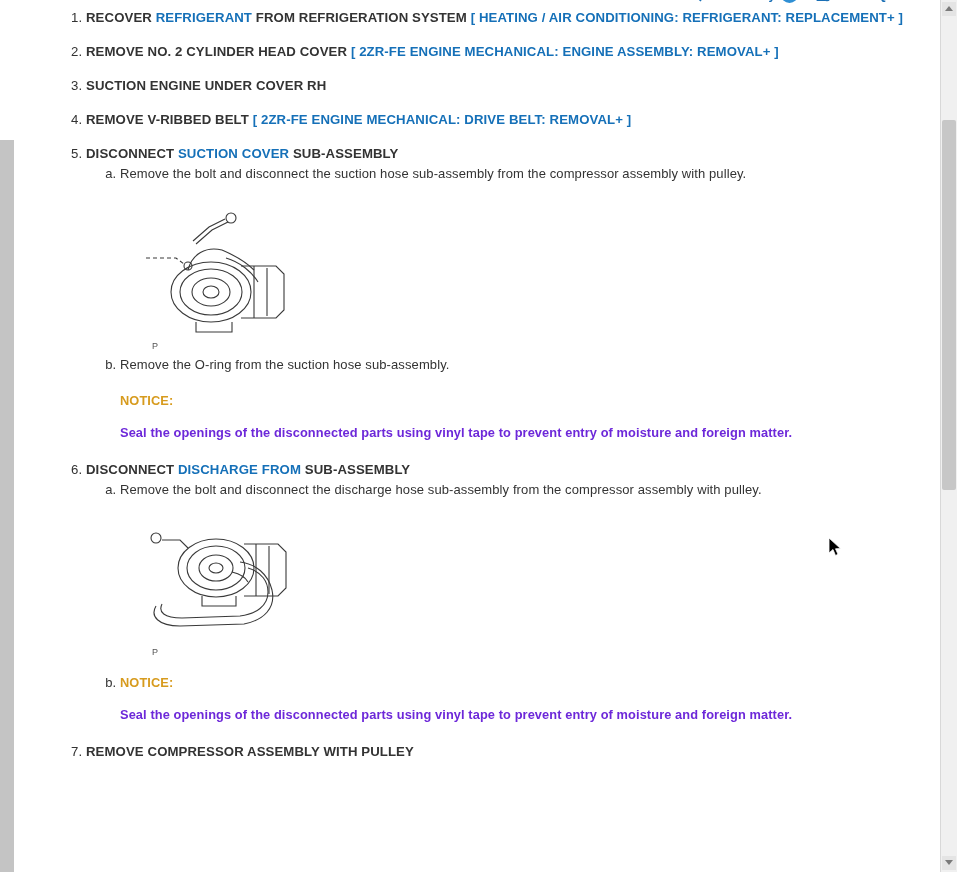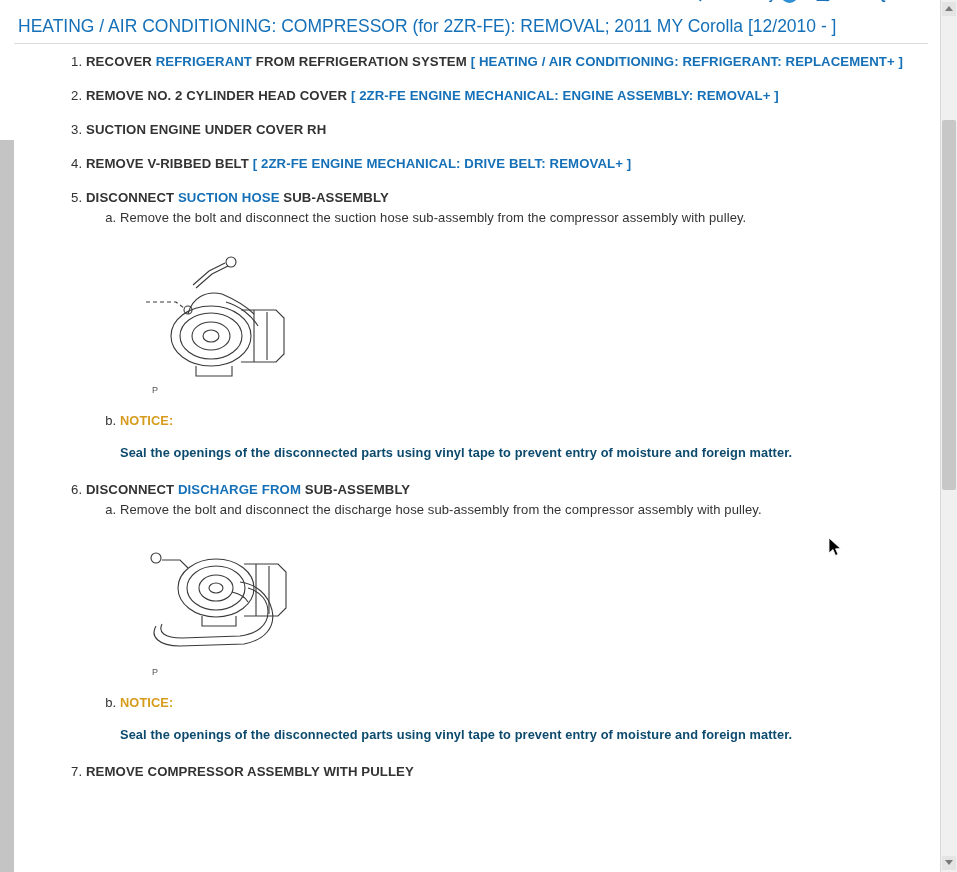--- a/index.html
+++ b/index.html
@@ -172,21 +172,21 @@
     line-height: 20px;
     margin-bottom: 1px;
   }
   .notice-label {
     color: #d79b1e;
     font-weight: bold;
     margin-top: 16px;
     font-size: 12.8px;
   }
   .notice-text {
-    color: #0c4a6e;
+    color: #6d28d9;
     font-weight: bold;
     margin-top: 12px;
     font-size: 12.8px;
   }
   .fig-wrap {
     margin: 16px 0 4px 0;
     padding-left: 16px;
   }
   .fig-caption {
     font-size: 9px;
@@ -234,48 +234,47 @@
       </span>
     </span>
   </div>
 </div>
 
 <div id="left-rail">
   <div class="grey"></div>
 </div>
 
 <div id="doc">
-  <h1 id="doc-title">HEATING / AIR CONDITIONING: COMPRESSOR (for 2ZR-FE): REMOVAL; 2011 MY Corolla [12/2010 -     ]</h1>
   <ol class="steps" id="steps-list">
       <li><span>RECOVER </span><span class="blue">REFRIGERANT</span><span> FROM REFRIGERATION SYSTEM </span><span class="ref-link">[ HEATING / AIR CONDITIONING: REFRIGERANT: REPLACEMENT+ ]</span></li>
       <li><span>REMOVE NO. 2 CYLINDER HEAD COVER </span><span class="ref-link">[ 2ZR-FE ENGINE MECHANICAL: ENGINE ASSEMBLY: REMOVAL+ ]</span></li>
       <li><span>SUCTION ENGINE UNDER COVER RH</span></li>
       <li><span>REMOVE V-RIBBED BELT </span><span class="ref-link">[ 2ZR-FE ENGINE MECHANICAL: DRIVE BELT: REMOVAL+ ]</span></li>
-      <li><span>DISCONNECT </span><span class="blue">SUCTION HOSE</span><span> SUB-ASSEMBLY</span><ol class="sub">
+      <li><span>DISCONNECT </span><span class="blue">SUCTION COVER</span><span> SUB-ASSEMBLY</span><ol class="sub">
           <li><span>Remove the bolt and disconnect the suction hose sub-assembly from the compressor assembly with pulley.</span></li>
           <div class="fig-wrap"><svg id="fig-suction" width="200" height="140" viewBox="0 0 200 140" xmlns="http://www.w3.org/2000/svg">
     <g fill="none" stroke="#3a3a3a" stroke-width="1.1">
       <ellipse cx="75" cy="92" rx="40" ry="30"></ellipse>
       <ellipse cx="75" cy="92" rx="31" ry="23"></ellipse>
       <ellipse cx="75" cy="92" rx="19" ry="14"></ellipse>
       <ellipse cx="75" cy="92" rx="8" ry="6"></ellipse>
       <path d="M105 66 L140 66 L148 74 L148 110 L140 118 L105 118"></path>
       <path d="M118 66 L118 118 M131 68 L131 116"></path>
       <path d="M60 122 L60 132 L96 132 L96 122"></path>
       <path d="M52 70 C56 54 70 46 86 50"></path>
       <path d="M60 44 L76 30 L92 22"></path>
       <path d="M57 41 L73 27 L89 19"></path>
       <circle cx="95" cy="18" r="5"></circle>
       <path d="M86 50 C100 56 112 64 118 70"></path>
       <path d="M90 58 C104 62 116 72 122 82"></path>
       <path d="M10 58 L40 58 L48 64" stroke-dasharray="4 3"></path>
       <circle cx="52" cy="66" r="4"></circle>
     </g>
   </svg><div class="fig-caption">P</div></div>
-          <li><div class="notice-label">NOTICE:</div><div class="notice-text">Seal the openings of the disconnected parts using vinyl tape to prevent entry of moisture and foreign matter.</div></li>
+          <li><span>Remove the O-ring from the suction hose sub-assembly.</span><div class="notice-label">NOTICE:</div><div class="notice-text">Seal the openings of the disconnected parts using vinyl tape to prevent entry of moisture and foreign matter.</div></li>
         </ol></li>
       <li><span>DISCONNECT </span><span class="blue">DISCHARGE FROM</span><span> SUB-ASSEMBLY</span><ol class="sub">
           <li><span>Remove the bolt and disconnect the discharge hose sub-assembly from the compressor assembly with pulley.</span></li>
           <div class="fig-wrap"><svg id="fig-discharge" width="220" height="130" viewBox="0 0 220 130" xmlns="http://www.w3.org/2000/svg">
     <g fill="none" stroke="#3a3a3a" stroke-width="1.1">
       <ellipse cx="80" cy="52" rx="38" ry="29"></ellipse>
       <ellipse cx="80" cy="52" rx="29" ry="22"></ellipse>
       <ellipse cx="80" cy="52" rx="17" ry="13"></ellipse>
       <ellipse cx="80" cy="52" rx="7" ry="5"></ellipse>
       <path d="M108 28 L142 28 L150 36 L150 72 L142 80 L108 80"></path>

